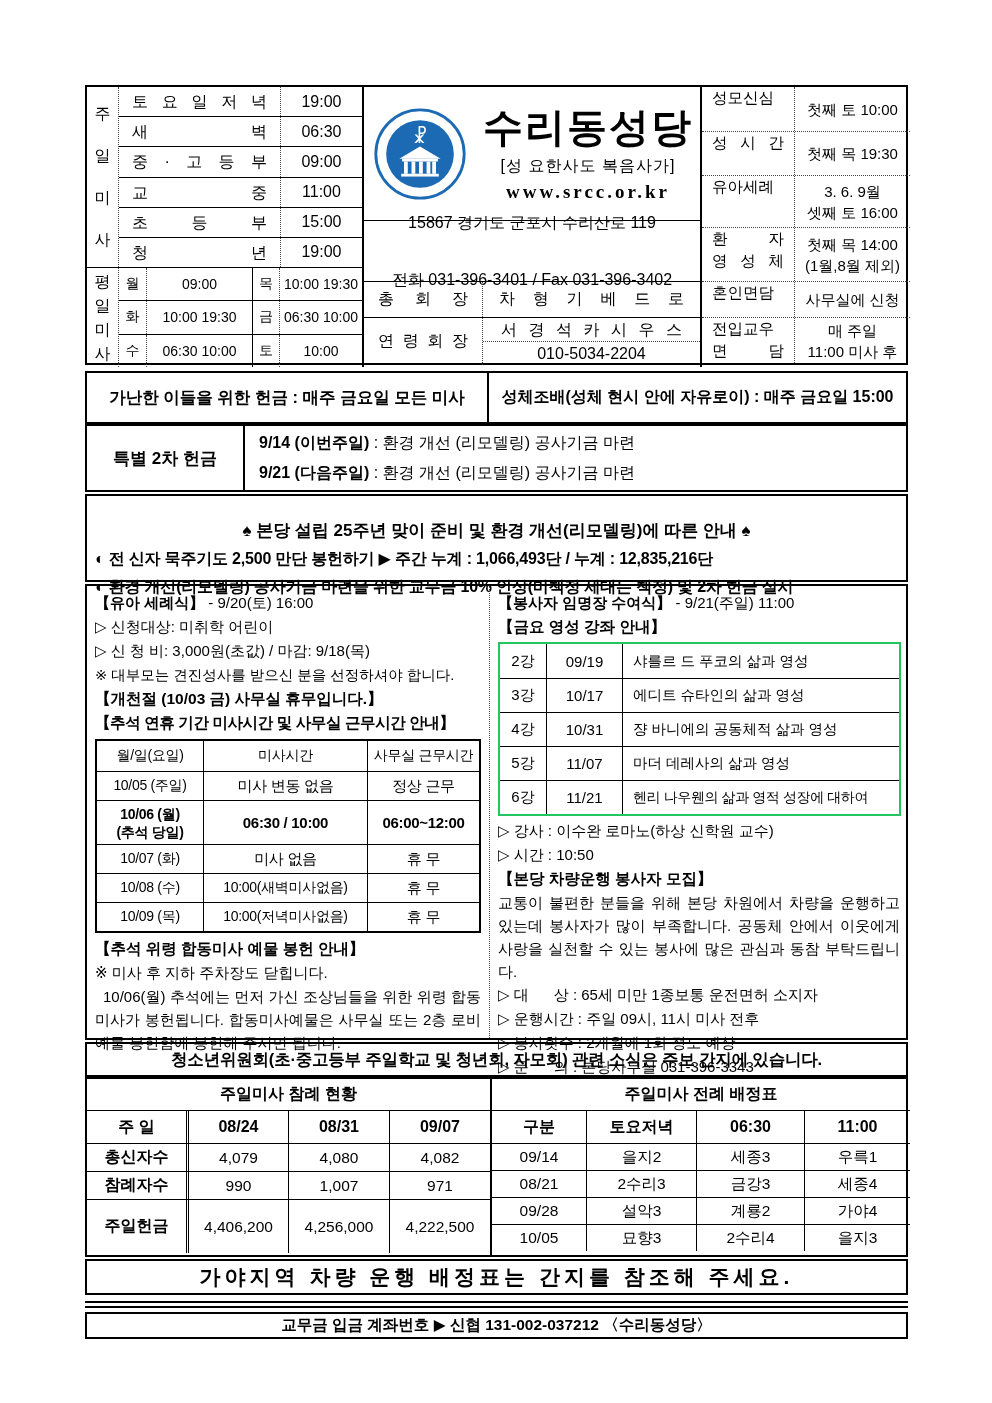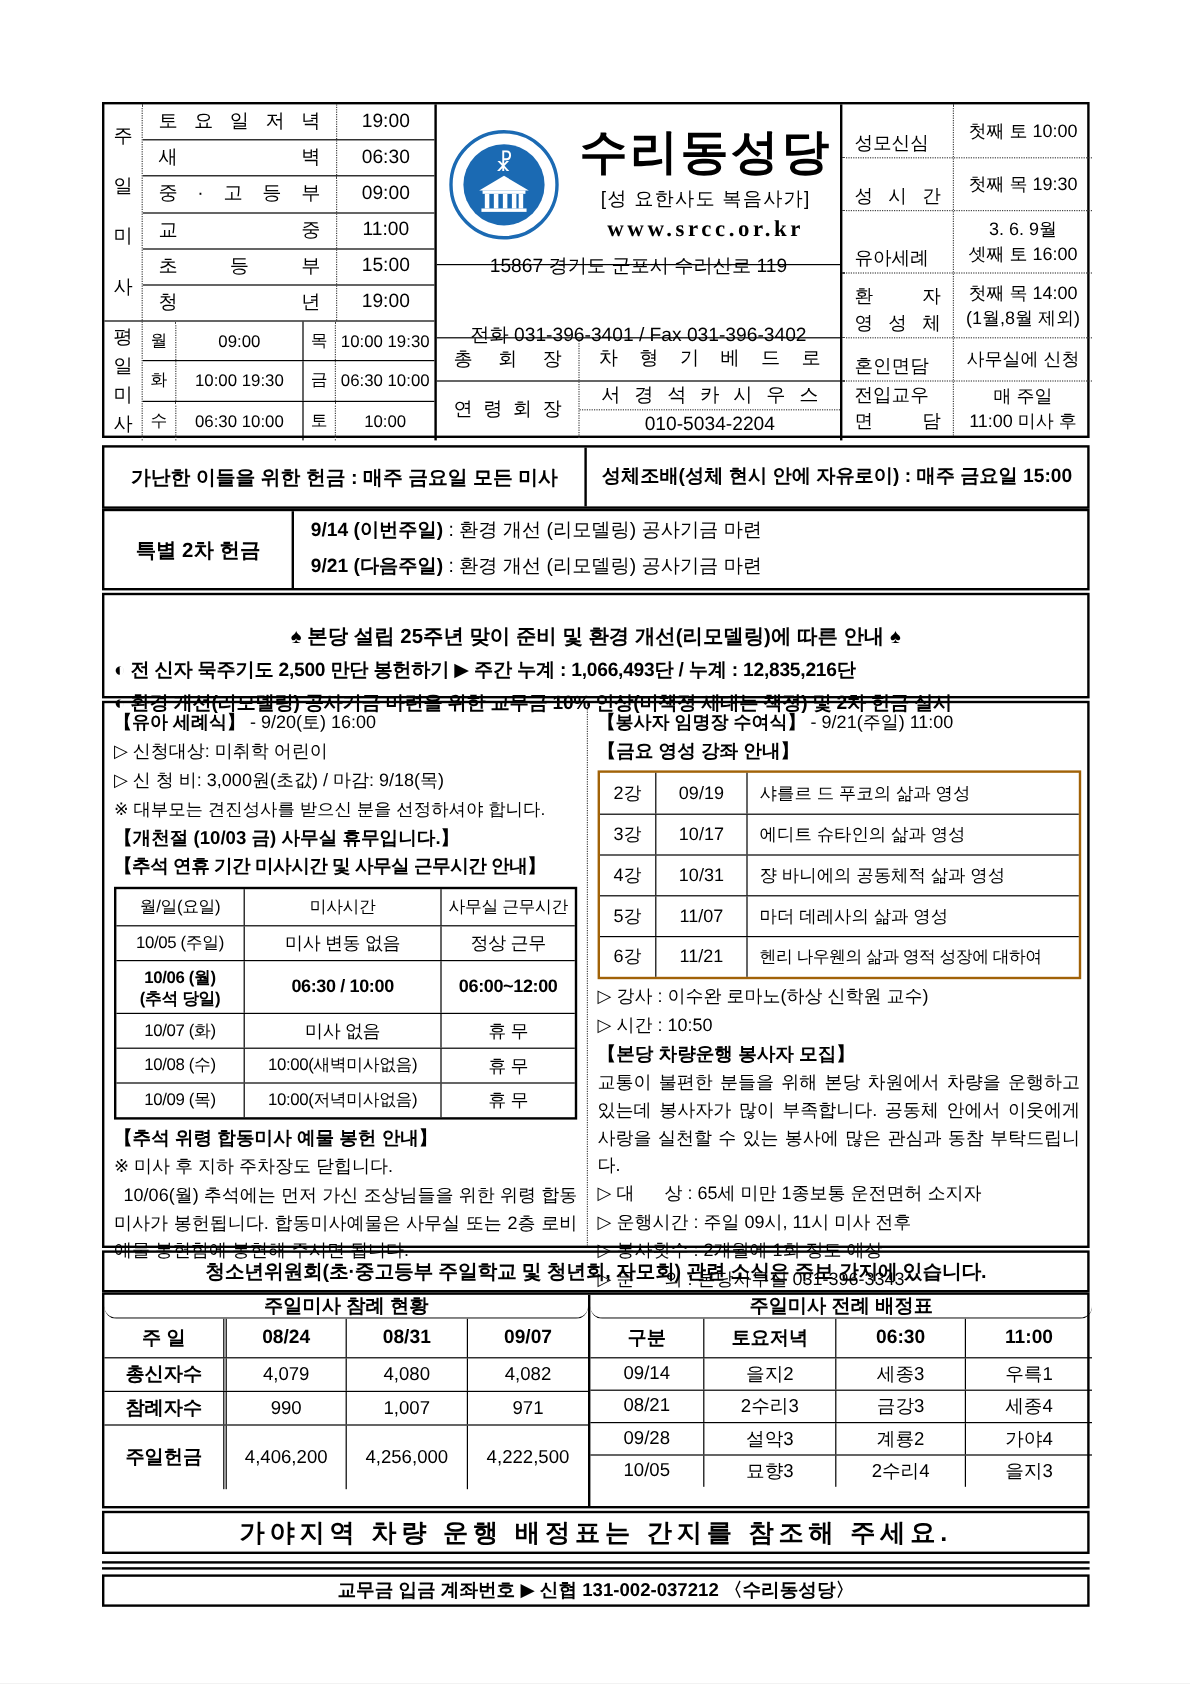--- a/index.html
+++ b/index.html
@@ -29,39 +29,39 @@
   .wd-row { flex:1; display:flex; font-size:14px; }
   .wd-d { width:27px; }
   .wd-t1 { width:106px; }
   .wd-t2 { flex:1; }
   .church-title { font-size:40px; font-weight:bold; letter-spacing:2px; line-height:46px; }
   .church-sub { font-size:16px; letter-spacing:1px; margin-top:6px; }
   .church-web { font-family:"Liberation Serif","DejaVu Serif",serif; font-size:19px; font-weight:bold; letter-spacing:3px; margin-top:4px; }
   .addr { font-size:16px; line-height:25px;gap:32px; }
   .officer-label { width:118px; font-size:16px; padding:0 14px; display:flex; align-items:center; }
   .officer-label > span { width:100%; }
-  .svc-label { width:92px; font-size:15.5px; padding:0 10px; display:flex; align-items:flex-end; }
+  .svc-label { width:92px; font-size:15.5px; padding:0 10px; display:flex; align-items:flex-start; }
   .svc-label > span { width:100%; line-height:22px; }
   .svc-value { flex:1; font-size:15px; line-height:21px; }
 
   
   .band-bold { font-size:16.5px; font-weight:bold; }
   .sp-line { font-size:16px; line-height:30px; }
 
   
   .line { font-size:15px; line-height:24px; }
   .line-sm { font-size:14.5px; line-height:24px; }
   .para { font-size:15px; line-height:23px; text-align:justify; }
   .chu-cell { border-left:1px solid #000; display:flex; align-items:center; justify-content:center; text-align:center; font-size:14px; letter-spacing:-0.3px; }
   .chu-row { display:flex; border-top:1px solid #000; }
   .lec-row { display:flex; border-top:1px solid #000; height:34px; }
   .lec-cell { border-left:1px solid #000; display:flex; align-items:center; justify-content:center; font-size:15px; }
 
   
-  .bt-title { height:20px; font-size:16px; font-weight:bold; border-bottom:1px solid #000;border-radius:11px; }
+  .bt-title { height:32px; font-size:16px; font-weight:bold; border-bottom:1px solid #000; }
   .bt-row { display:flex; border-top:1px solid #000; }
   .bt-cell { display:flex; align-items:center; justify-content:center; font-size:15.5px; }
   .bt-head { font-weight:bold; font-size:16px; }
 </style>
 </head>
 <body>
 
 <div class="page">
 
   <div class="abs bd2" style="left:85px;top:85px;width:823px;height:280px">
@@ -288,21 +288,21 @@
       <div class="line">※ 미사 후 지하 주차장도 닫힙니다.</div>
       <div class="para" style="text-indent:8px">10/06(월) 추석에는 먼저 가신 조상님들을 위한 위령 합동미사가 봉헌됩니다. 합동미사예물은 사무실 또는 2층 로비 예물 봉헌함에 봉헌해 주시면 됩니다.</div>
     </div>
 
     <div class="abs" style="left:402px;top:0;width:419px;height:452px;border-left:1px dotted #444;padding:5px 8px">
       <div class="line">
         <span class="bold">【봉사자 임명장 수여식】</span><span> - 9/21(주일) 11:00</span>
       </div>
       <div class="line bold" style="font-size:15.5px">【금요 영성 강좌 안내】</div>
 
-      <div style="width:403px;border:2px solid #a16207;margin:3px 0">
+      <div style="width:403px;border:2px solid #22c55e;margin:3px 0">
         <div class="lec-row" style="border-top:none">
           <div class="lec-cell" style="width:46px;border-left:none">2강</div>
           <div class="lec-cell" style="width:76px">09/19</div>
           <div class="lec-cell" style="flex:1;justify-content:flex-start;padding-left:10px;font-size:14.5px">샤를르 드 푸코의 삶과 영성</div>
         </div>
         <div class="lec-row">
           <div class="lec-cell" style="width:46px;border-left:none">3강</div>
           <div class="lec-cell" style="width:76px">10/17</div>
           <div class="lec-cell" style="flex:1;justify-content:flex-start;padding-left:10px;font-size:14.5px">에디트 슈타인의 삶과 영성</div>
         </div>

